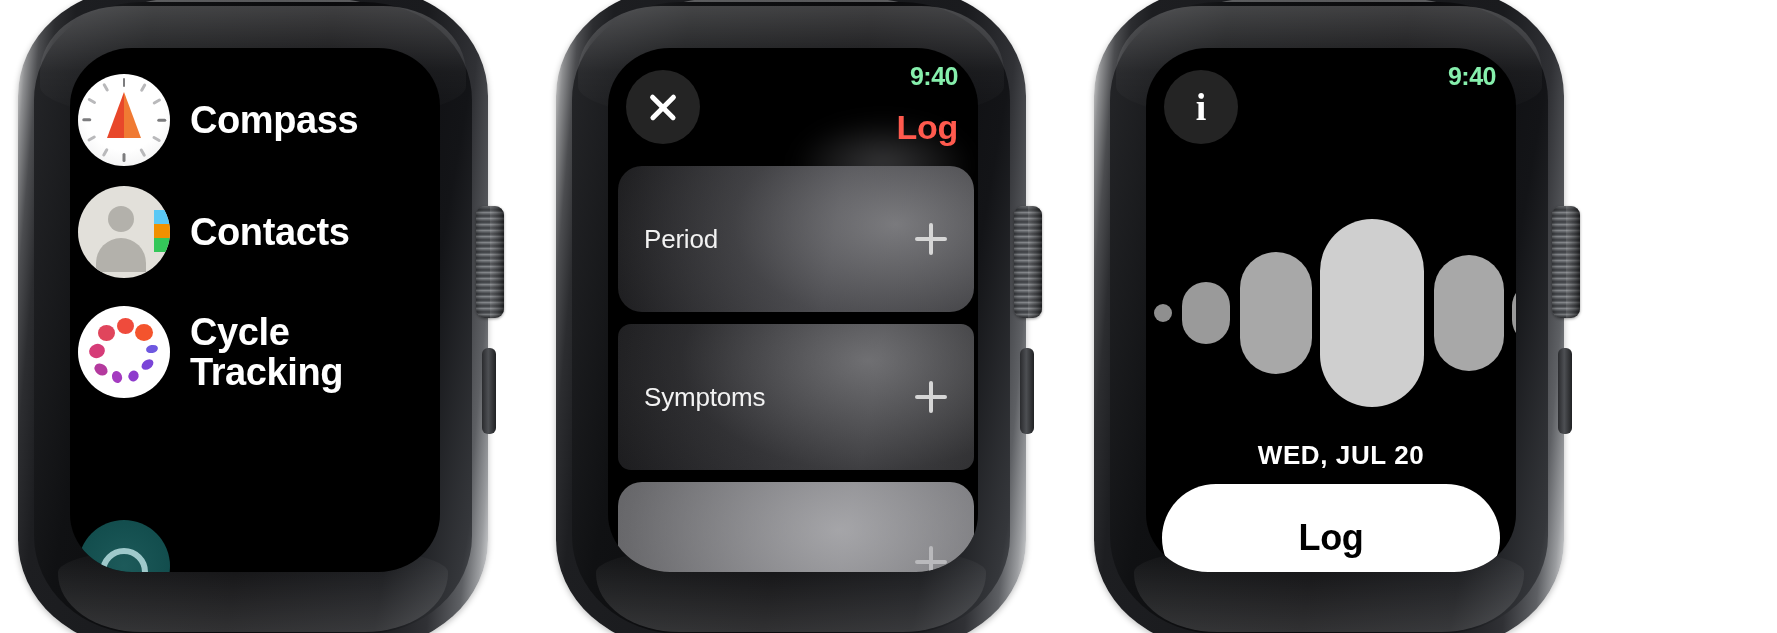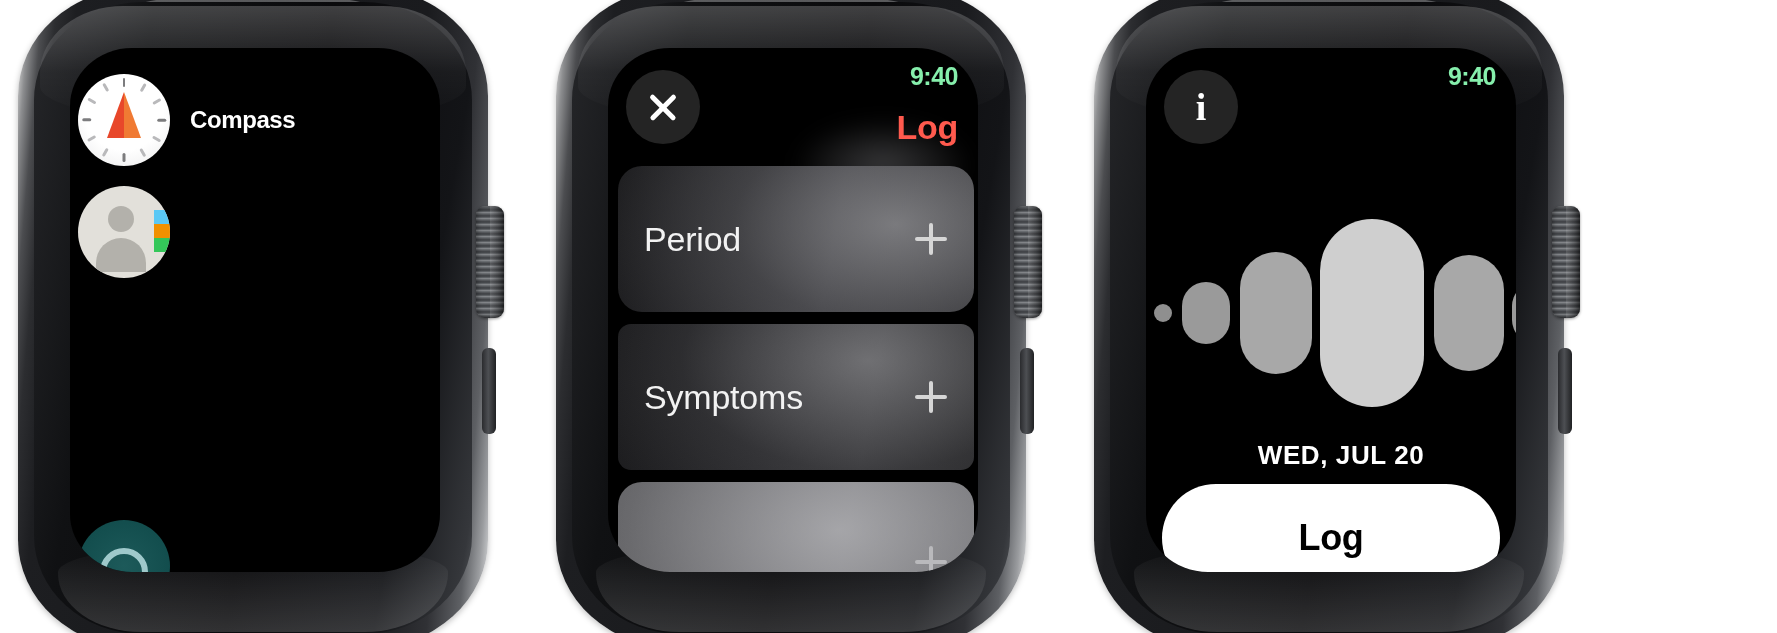--- a/index.html
+++ b/index.html
@@ -128,21 +128,21 @@
   }
   .app-icon {
     flex: 0 0 auto;
     width: 92px; height: 92px;
     border-radius: 50%;
     position: relative;
     overflow: hidden;
   }
   .app-label {
     color: #ffffff;
-    font-size: 24px;
+    font-size: 38px;
     font-weight: 700;
     letter-spacing: -0.4px;
     line-height: 1.06;
   }
 
   
   .ico-compass { background: radial-gradient(circle at 50% 40%, #ffffff 55%, #e9e9ea 100%); }
   .ico-compass .ticks { position:absolute; inset:0; }
   .ico-compass .ticks i {
     position: absolute; left: 50%; top: 4px;
@@ -247,21 +247,21 @@
     border-radius: 24px;
     height: 146px;
     margin-bottom: 12px;
     display: flex;
     align-items: center;
     padding: 0 26px;
     overflow: hidden;
   }
   .card .c-label {
     color: #f2f2f2;
-    font-size: 34px;
+    font-size: 26px;
     font-weight: 400;
     letter-spacing: -0.2px;
     line-height: 1.18;
     z-index: 2;
     position: relative;
   }
   .card .plus {
     position: absolute;
     right: 26px; top: 50%;
     transform: translateY(-50%);
@@ -391,22 +391,37 @@
         <div class="app-row">
           <div class="app-icon ico-contacts">
             <div class="head"></div>
             <div class="body"></div>
             <div class="tabs">
                 <span class="t1"></span>
                 <span class="t2"></span>
                 <span class="t3"></span>
               </div>
           </div>
-        </div>
-
+          <div class="app-label">Contacts</div>
+        </div>
+
+        <div class="app-row" style="height:128px">
+          <div class="app-icon ico-cycle">
+            <div class="d" style="left:39px;top:12px;width:17px;height:16px;background:#ef4b3c"></div>
+            <div class="d" style="left:57px;top:18px;width:18px;height:17px;background:#f4542d"></div>
+            <div class="d" style="left:20px;top:19px;width:17px;height:16px;background:#e0455c"></div>
+            <div class="d" style="left:11px;top:38px;width:16px;height:14px;background:#d63c78;transform:rotate(-20deg)"></div>
+            <div class="d" style="left:16px;top:58px;width:14px;height:11px;background:#b43a9e;transform:rotate(35deg)"></div>
+            <div class="d" style="left:33px;top:66px;width:12px;height:10px;background:#a43bc0;transform:rotate(70deg)"></div>
+            <div class="d" style="left:50px;top:65px;width:11px;height:10px;background:#8e3ccc;transform:rotate(-60deg)"></div>
+            <div class="d" style="left:63px;top:54px;width:13px;height:9px;background:#7a45d8;transform:rotate(-35deg)"></div>
+            <div class="d" style="left:68px;top:39px;width:12px;height:8px;background:#6e58e0;transform:rotate(-12deg)"></div>
+          </div>
+          <div class="app-label">Cycle<br>Tracking</div>
+        </div>
 
 
       </div>
       <div class="ico-partial">
         <div class="ring"></div>
       </div>
     </div>
   </div>
 
   <div class="watch w2">

